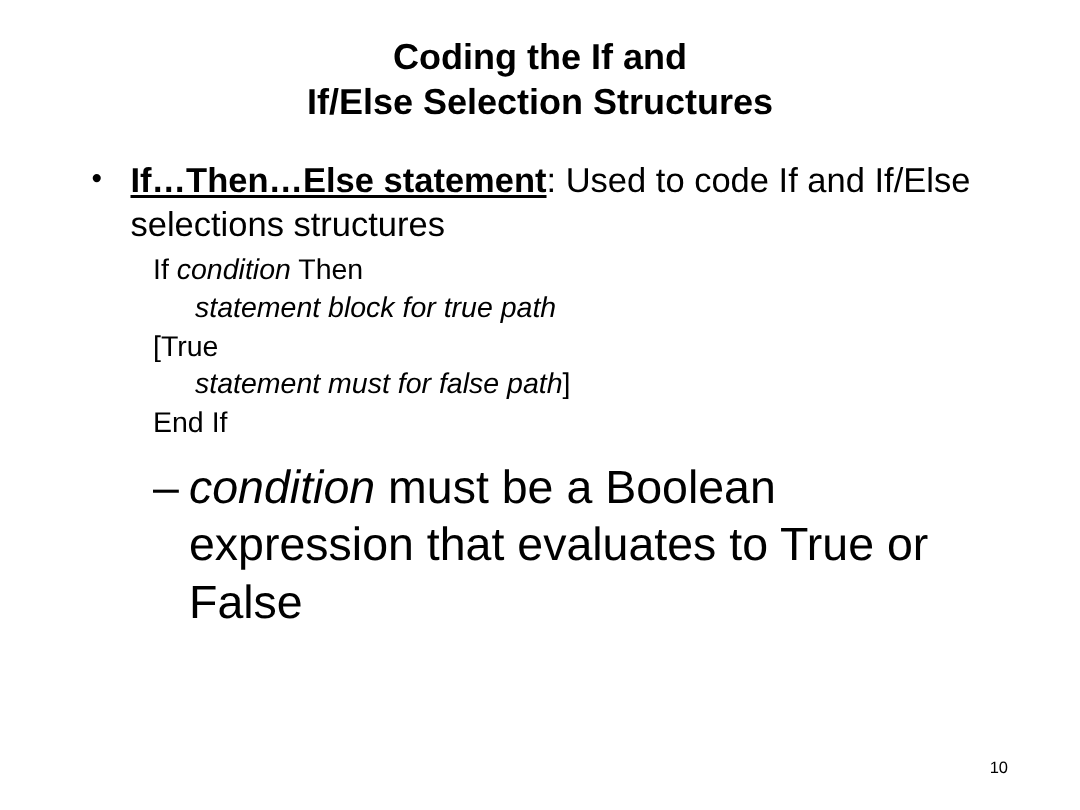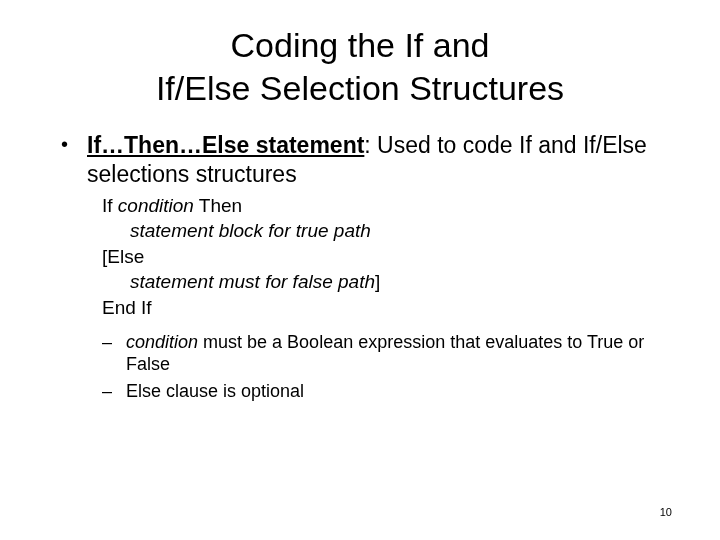--- a/index.html
+++ b/index.html
@@ -14,24 +14,24 @@
   }
   .slide {
     box-sizing: border-box;
     width: 720px;
     height: 540px;
     padding: 24px 48px 0 48px;
     position: relative;
   }
   .title {
     text-align: center;
-    font-size: 34px;
+    font-size: 24px;
     line-height: 1.25;
     margin: 0 0 22px 0;
-    font-weight: normal;
+    font-weight: bold;
   }
   .body {
     font-size: 23px;
     line-height: 1.25;
   }
   ul.top {
     list-style: none;
     margin: 3px;
     padding: 0 0 0 10px;
   }
@@ -52,21 +52,21 @@
     font-size: 19px;
     line-height: 1.35;
     margin: 0 0 10px 54px;
   }
   .syntax-block .row { display:block; }
   .indent { margin-left: 28px; }
   ul.sub {
     list-style: none;
     margin: 6px 0 0 0;
     padding: 0 0 0 54px;
-    font-size: 18px;
+    font-size: 31px;
   }
   ul.sub > li {
     position: relative;
     padding-left: 24px;
     margin-bottom: 4px;
   }
   ul.sub > li::before {
     content: "–";
     position: absolute;
     left: 0;
@@ -103,31 +103,28 @@
       <li>
         <span class="bold underline">If…Then…Else statement</span><span>: Used to code If and If/Else selections structures</span>
       </li>
     </ul>
 
     <div class="syntax-block">
       <span class="row">
         <span>If </span><span class="italic">condition</span><span> Then</span>
       </span>
       <span class="row indent italic">statement block for true path</span>
-      <span class="row">[Else</span>
+      <span class="row">[True</span>
       <span class="row indent">
         <span class="italic">statement must for false path</span><span>]</span>
       </span>
       <span class="row">End If</span>
     </div>
 
     <ul class="sub">
       <li>
         <span class="italic">condition</span><span> must be a Boolean expression that evaluates to True or False</span>
       </li>
-      <li>
-        <span>Else clause is optional</span>
-      </li>
     </ul>
   </div>
 
   <div class="footer-right">10</div>
 </div>
 
 </body></html>

